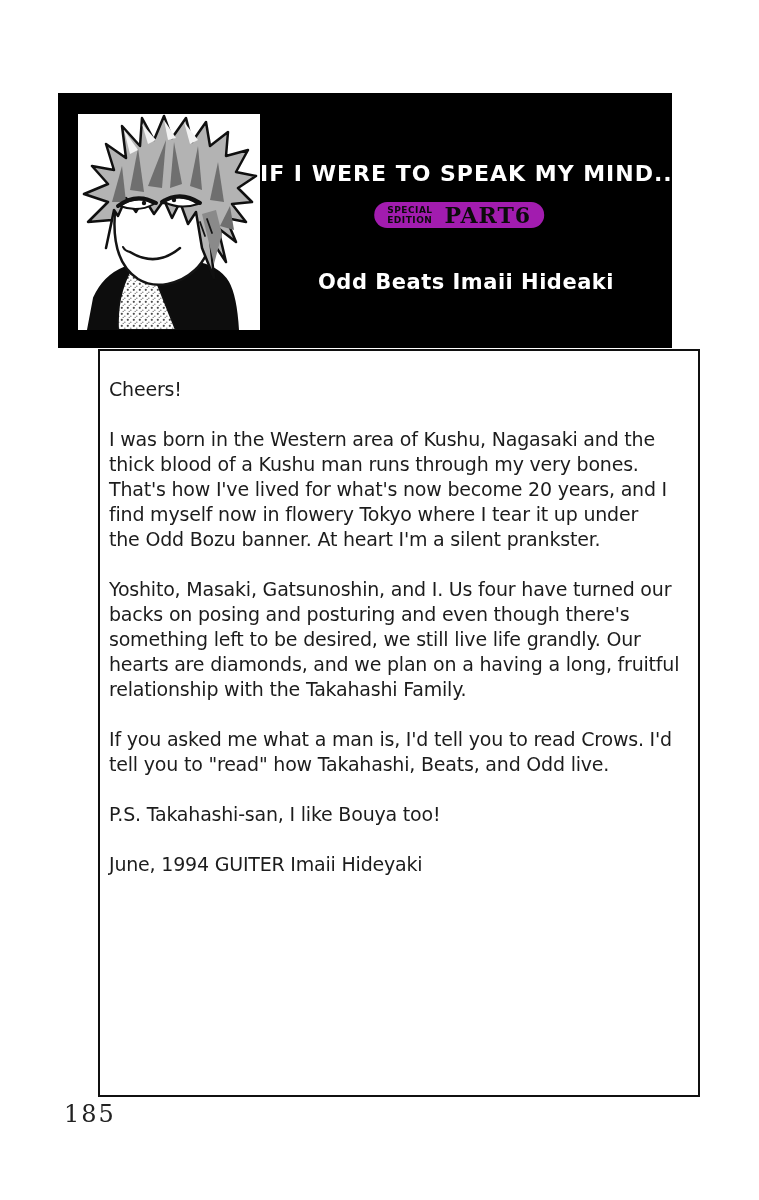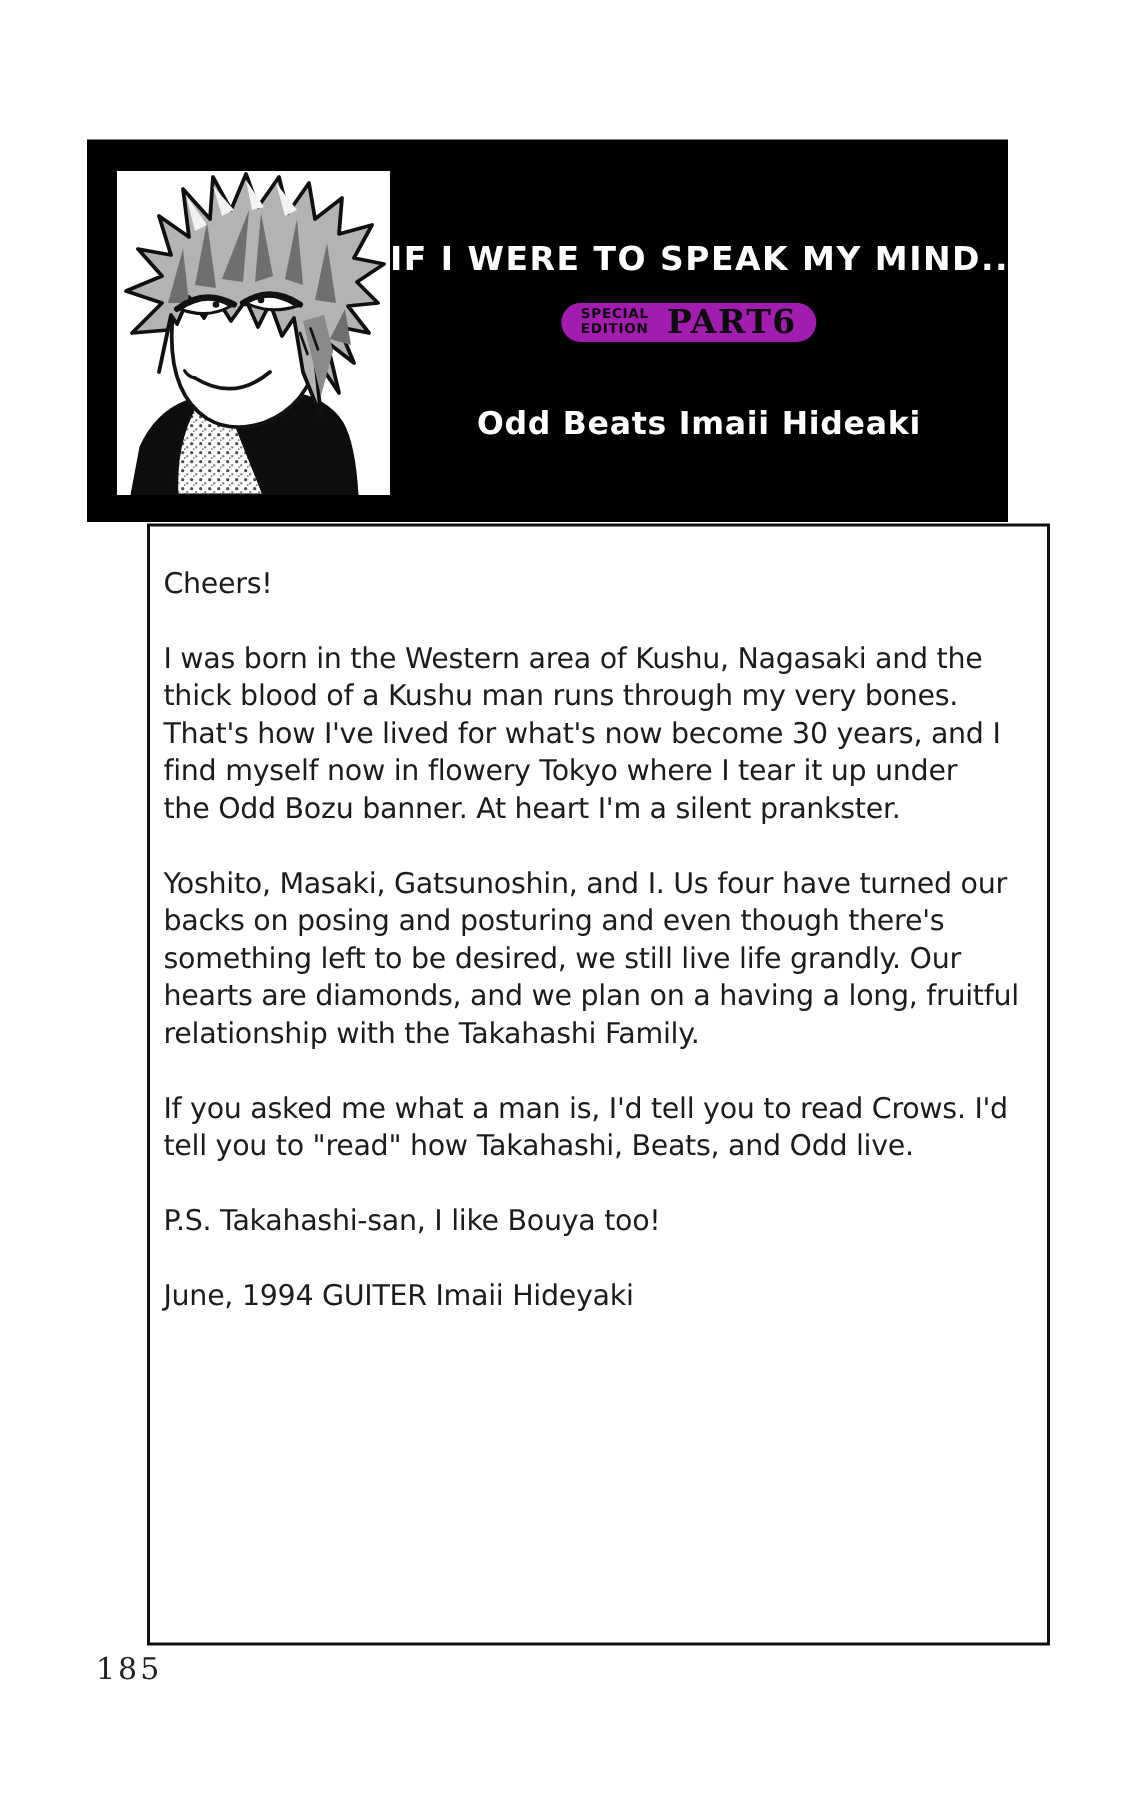--- a/index.html
+++ b/index.html
@@ -83,21 +83,21 @@
     color:#1c1c1c;
     margin:0 0 25px 0;
     white-space:pre-line;
     letter-spacing:-0.2px;
   }
 
   
   .page-number {
     position:absolute; left:64px; top:1100px;
     font-family:"DejaVu Serif", serif;
-    font-size:20px;
+    font-size:24px;
     letter-spacing:2px;
     color:#222222;
   }
 </style>
 </head>
 <body>
 
 <div class="stage">
 
   <div class="header-panel">
@@ -177,21 +177,21 @@
       </div>
 
       <div class="header-author">Odd Beats Imaii Hideaki</div>
     </div>
   </div>
 
   <div class="letter-panel">
     <p>Cheers!</p>
     <p>I was born in the Western area of Kushu, Nagasaki and the
 thick blood of a Kushu man runs through my very bones.
-That's how I've lived for what's now become 30 years, and I
+That's how I've lived for what's now become 20 years, and I
 find myself now in flowery Tokyo where I tear it up under
 the Odd Bozu banner. At heart I'm a silent prankster.</p>
     <p>Yoshito, Masaki, Gatsunoshin, and I. Us four have turned our
 backs on posing and posturing and even though there's
 something left to be desired, we still live life grandly. Our
 hearts are diamonds, and we plan on a having a long, fruitful
 relationship with the Takahashi Family.</p>
     <p>If you asked me what a man is, I'd tell you to read Crows. I'd
 tell you to "read" how Takahashi, Beats, and Odd live.</p>
     <p>P.S. Takahashi-san, I like Bouya too!</p>

